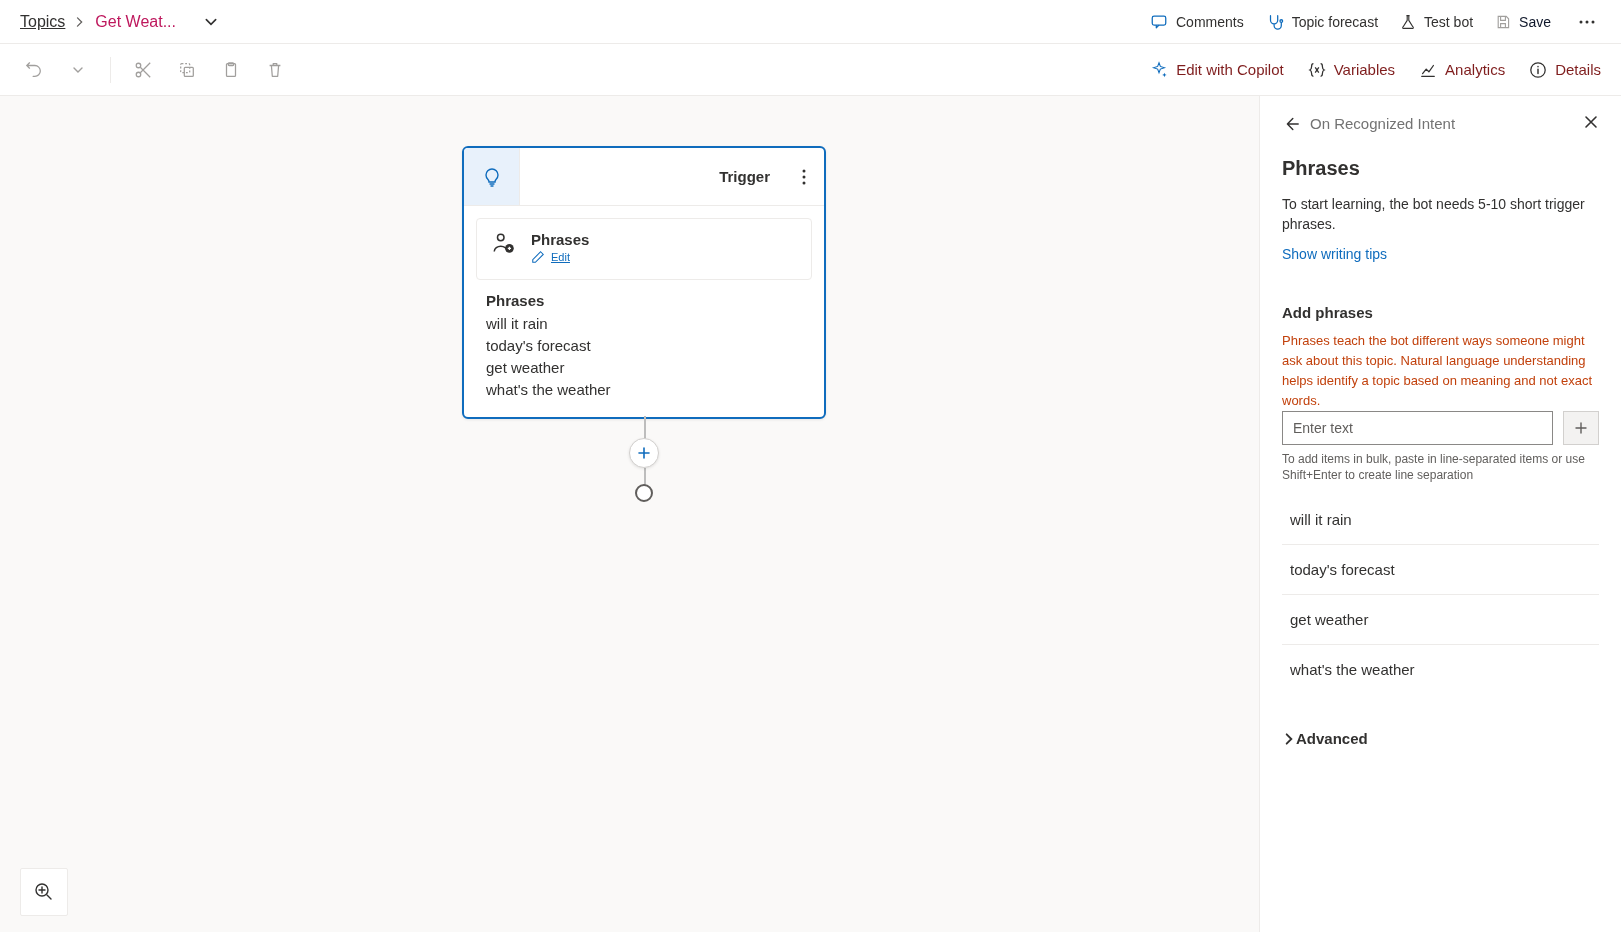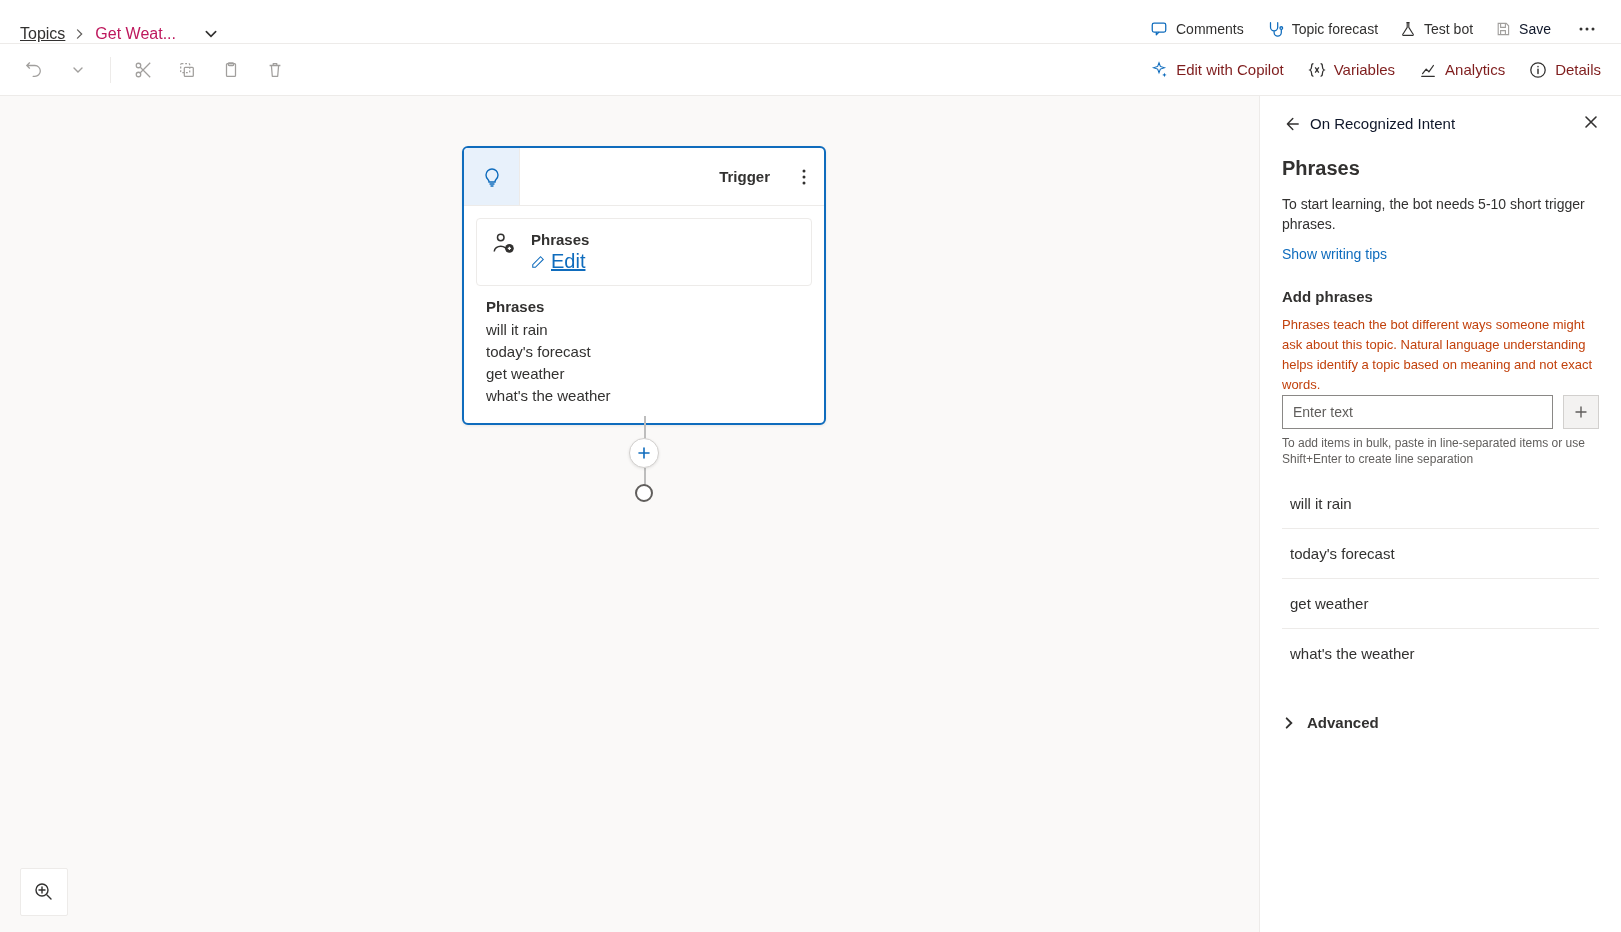--- a/index.html
+++ b/index.html
@@ -1,20 +1,20 @@
 <!DOCTYPE html>
 <html><head>
 <meta charset="utf-8">
 <style>
   * { box-sizing: border-box; }
   html, body { margin:0; padding:0; height:100%; font-family: "Segoe UI", -apple-system, BlinkMacSystemFont, sans-serif; font-size:14px; color:#323130; background:#fff; }
   .app { display:flex; flex-direction:column; height:100vh; }
 
   
-  .header { display:flex; align-items:flex-end; justify-content:space-between; height:44px; padding:0 20px; border-bottom:1px solid #edebe9; }
+  .header { display:flex; align-items:center; justify-content:space-between; height:44px; padding:0 20px; border-bottom:1px solid #edebe9; }
   .breadcrumb { display:flex; align-items:center; gap:10px; font-size:16px; }
   .breadcrumb a { color:#323130; text-decoration:underline; cursor:pointer; }
   .breadcrumb .chev { color:#605e5c; }
   .breadcrumb .current { color:#be185d; }
   .breadcrumb .dd { margin-left:18px; display:flex; align-items:center; cursor:pointer; }
   .header-actions { display:flex; align-items:center; gap:22px; }
   .hact { display:flex; align-items:center; gap:8px; cursor:pointer; color:#323130; font-size:14px; }
   .hact.disabled { color:#0f172a; cursor:default; }
   .hact svg { flex:none; }
   .ellipsis { display:flex; align-items:center; justify-content:center; width:28px; height:28px; cursor:pointer; }
@@ -32,56 +32,56 @@
   .canvas { flex:1; position:relative; background:#faf9f8; overflow:hidden; }
 
   
   .node { position:absolute; left:462px; top:50px; width:364px; border:2px solid #0f6cbd; border-radius:6px; background:#fff; box-shadow:0 1px 3px rgba(0,0,0,0.08); }
   .node-head { display:flex; align-items:center; height:58px; border-bottom:1px solid #edebe9; }
   .node-icon { width:56px; height:100%; background:#e8f1fb; display:flex; align-items:center; justify-content:center; border-right:1px solid #edebe9; border-top-left-radius:4px; }
   .node-title { flex:1; padding:0 14px; font-weight:600; font-size:15px;text-align:right; }
   .node-menu { width:40px; display:flex; align-items:center; justify-content:center; cursor:pointer; }
   .node-card { margin:12px; border:1px solid #edebe9; border-radius:4px; padding:12px 14px; display:flex; gap:14px; align-items:flex-start; }
   .node-card-title { font-weight:600; font-size:15px; margin-bottom:2px; }
-  .edit-link { display:inline-flex; align-items:center; gap:6px; color:#0f6cbd; text-decoration:underline; cursor:pointer; font-size:20px; }
+  .edit-link { display:inline-flex; align-items:center; gap:6px; color:#0f6cbd; text-decoration:underline; cursor:pointer; font-size:11px; }
   .node-list { padding:0 22px 16px 22px; }
   .node-list-title { font-weight:600; margin-bottom:4px; font-size:15px; }
   .phrase-line { font-size:15px; line-height:22px; color:#323130; }
 
   
   .connector { position:absolute; left:644px; top:320px; width:2px; height:32px; background:#bdbdbd; z-index:0; }
   .plus-circle { position:absolute; left:629px; top:342px; width:30px; height:30px; border-radius:50%; background:#fff; border:1px solid #d2d0ce; display:flex; align-items:center; justify-content:center; color:#0f6cbd; font-size:18px; cursor:pointer; z-index:2; box-shadow:0 1px 3px rgba(0,0,0,0.1); }
   .line2 { position:absolute; left:644px; top:372px; width:2px; height:18px; background:#bdbdbd; z-index:0; }
   .end-circle { position:absolute; left:635px; top:388px; width:18px; height:18px; border-radius:50%; border:2px solid #605e5c; background:#fff; z-index:1; }
 
   
   .zoom { position:absolute; left:20px; bottom:16px; width:48px; height:48px; background:#fff; border:1px solid #edebe9; display:flex; align-items:center; justify-content:center; cursor:pointer; border-radius:2px; }
 
   
   .panel { width:362px; border-left:1px solid #edebe9; background:#fff; display:flex; flex-direction:column; overflow-y:auto; }
   .panel-head { display:flex; align-items:center; justify-content:space-between; padding:18px 22px 8px 22px; }
   .panel-head-left { display:flex; align-items:center; gap:10px; }
   .panel-head-left .back { cursor:pointer; display:flex; align-items:center; }
-  .panel-head-title { font-size:15px; color:#0f172a; }
+  .panel-head-title { font-size:15px; color:#737373; }
   .panel-close { cursor:pointer; }
   .panel-body { padding:6px 22px 20px 22px; }
   .panel h2 { font-size:20px; font-weight:600; margin:10px 0 14px 0; }
   .lead { font-size:14px; color:#323130; line-height:20px; margin-bottom:12px; }
-  .link { color:#0f6cbd; cursor:pointer; font-size:14px; display:inline-block; margin-bottom:18px; }
+  .link { color:#0f6cbd; cursor:pointer; font-size:14px; display:inline-block; margin-bottom:34px; }
   .section-title { font-weight:600; font-size:15px; margin:8px 0 10px 0; }
   .muted { font-size:13px; color:#c2410c; line-height:20px; margin-bottom:0; }
   .input-row { display:flex; gap:10px; align-items:stretch; margin-bottom:6px; }
   .input-row input { flex:1; border:1px solid #8a8886; padding:8px 10px; font-size:14px; font-family:inherit; }
   .input-row input::placeholder { color:#605e5c; }
   .add-btn { width:36px; border:1px solid #d2d0ce; background:#f3f2f1; display:flex; align-items:center; justify-content:center; cursor:pointer; color:#605e5c; }
   .hint { font-size:12px; color:#605e5c; line-height:16px; margin-bottom:12px; }
   .phrase-item { padding:16px 8px; border-bottom:1px solid #edebe9; font-size:15px; cursor:pointer; }
   .phrase-item:last-child { border-bottom:none; }
 
-  .advanced { display:flex; align-items:center; gap:11px; padding:16px 22px; cursor:pointer; }
+  .advanced { display:flex; align-items:center; gap:0; padding:16px 22px; cursor:pointer; }
   .advanced .label { font-weight:600; font-size:15px; }
 
 </style>
 </head>
 <body>
 
 <div class="app">
 
   <div class="header">
     <div class="breadcrumb">

